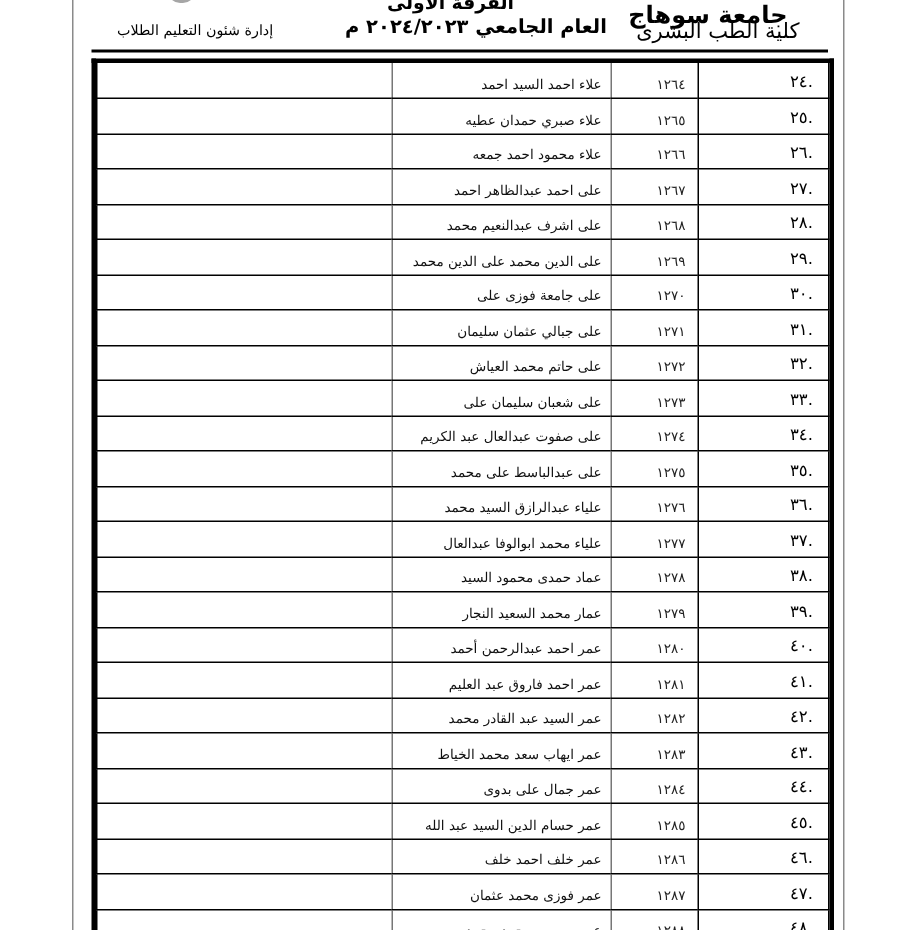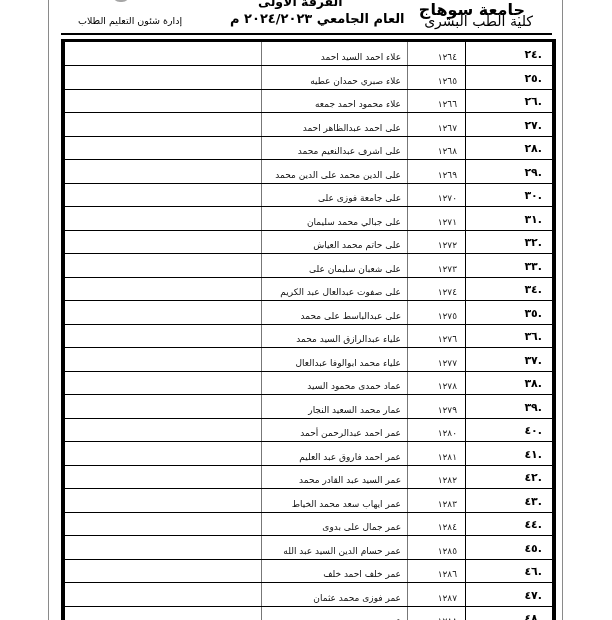--- a/index.html
+++ b/index.html
@@ -72,21 +72,21 @@
     direction: rtl;
   }
   td {
     height: 23.5px;
     border: 1px solid #000;
     padding: 0;
     vertical-align: bottom;
     box-sizing: border-box;
   }
   tr:first-child td { border-top: 0; }
-  td.c-idx { width: 87px; text-align: right; padding-right: 10px; padding-bottom: 4px; font-weight: bold; font-size: 11px; }
+  td.c-idx { width: 87px; text-align: right; padding-right: 10px; padding-bottom: 4px; font-weight: normal; font-size: 11px; }
   td.c-code { width: 58px; text-align: right; padding-right: 8px; padding-bottom: 3px; font-size: 9px; color: #222; margin-top: 43px; }
   td.c-name { width: 146px; text-align: right; padding-right: 6px; padding-bottom: 3px; font-size: 9px; color: #111; white-space: nowrap; overflow: hidden; }
   td.c-blank { }
   td.c-code, td.c-name { border-left: 1px solid #777; }
 </style>
 </head>
 <body>
 
 <div class="page-edge left"></div>
 <div class="page-edge right"></div>
@@ -142,21 +142,21 @@
         </tr>
         <tr>
           <td class="c-idx">.٣٠</td>
           <td class="c-code">١٢٧٠</td>
           <td class="c-name">على جامعة فوزى على</td>
           <td class="c-blank"></td>
         </tr>
         <tr>
           <td class="c-idx">.٣١</td>
           <td class="c-code">١٢٧١</td>
-          <td class="c-name">على جبالي محمد سليمان</td>
+          <td class="c-name">على جبالي عثمان سليمان</td>
           <td class="c-blank"></td>
         </tr>
         <tr>
           <td class="c-idx">.٣٢</td>
           <td class="c-code">١٢٧٢</td>
           <td class="c-name">على حاتم محمد العياش</td>
           <td class="c-blank"></td>
         </tr>
         <tr>
           <td class="c-idx">.٣٣</td>

